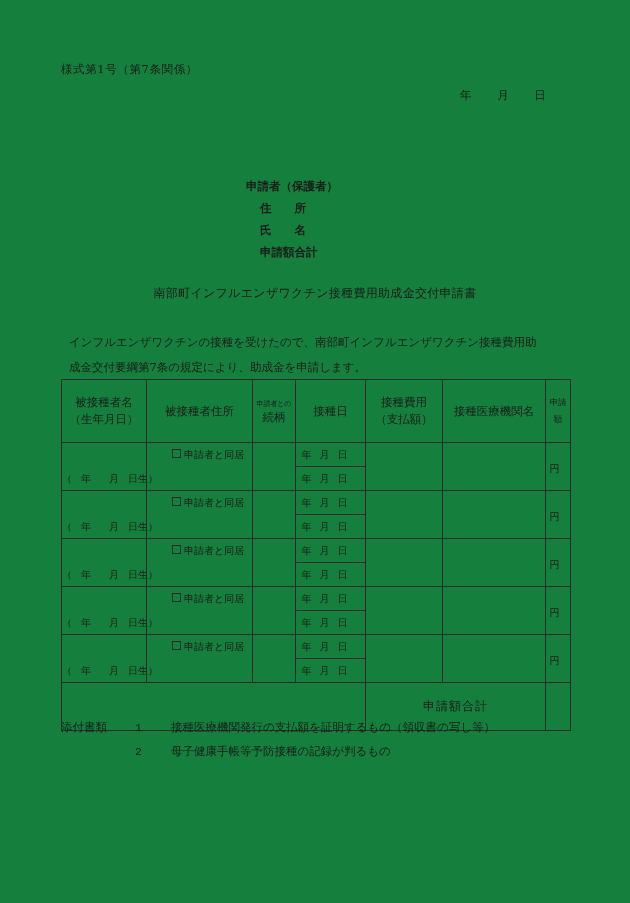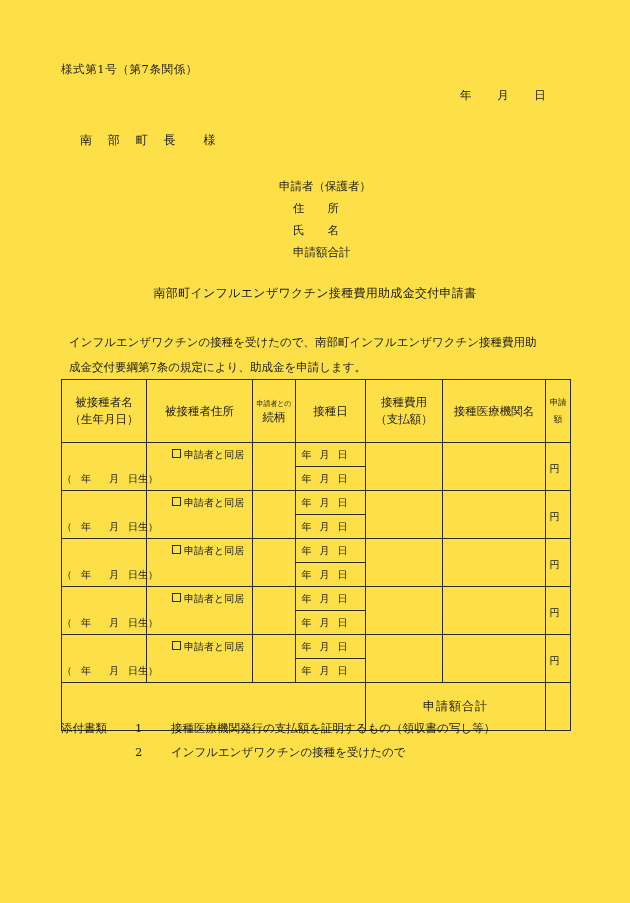--- a/index.html
+++ b/index.html
@@ -12,21 +12,21 @@
     height: 903px;
     position: relative;
     font-family: "DejaVu Serif", "Liberation Serif", serif;
     color: #1a1a1a;
     font-size: 11px;
     overflow: hidden;
   }
   .page {
     position: absolute;
     inset: 0;
-    background: #fde047;
+    background: #15803d;
   }
 
   
   .form-no {
     position: absolute;
     left: 61px;
     top: 62px;
     font-size: 11.5px;
     letter-spacing: 0.6px;
     white-space: nowrap;
@@ -47,24 +47,25 @@
     top: 132px;
     font-size: 12px;
     white-space: nowrap;
   }
   .addressee .name { letter-spacing: 6px; }
   .addressee .honorific { margin-left: 22px; }
 
   
   .applicant {
     position: absolute;
-    left: 279px;
+    left: 246px;
     top: 175px;
     font-size: 11.5px;
     line-height: 22px;
+    font-weight: bold;
   }
   .applicant .row { white-space: nowrap; }
   .applicant .indent { padding-left: 14px; }
 
   
   .doc-title {
     position: absolute;
     left: 0;
     right: 0;
     top: 285px;
@@ -190,40 +191,37 @@
   }
 
   
   .notes {
     position: absolute;
     left: 61px;
     top: 716px;
     font-size: 11.5px;
     line-height: 24px;
   }
-  .notes .nrow { white-space: nowrap; }
+  .notes .nrow { white-space: nowrap; font-family: Liberation Mono, monospace; }
   .notes .label { display: inline-block; width: 74px; }
   .notes .num { display: inline-block; width: 36px; text-align: left; }
 </style>
 </head>
 <body>
 
 <div class="page">
 
   <div class="form-no">様式第1号（第7条関係）</div>
 
   <div class="date-line">
     <span>年</span>
     <span>月</span>
     <span>日</span>
   </div>
 
-  <div class="addressee">
-    <span class="name">南 部 町 長</span><span class="honorific">様</span>
-  </div>
 
   <div class="applicant">
     <div class="row">申請者（保護者）</div>
     <div class="row indent">住　　所</div>
     <div class="row indent">氏　　名</div>
     <div class="row indent">申請額合計</div>
   </div>
 
   <div class="doc-title">南部町インフルエンザワクチン接種費用助成金交付申請書</div>
 
@@ -348,17 +346,17 @@
           <td class="c-yen"></td>
         </tr>
       </tbody>
   </table>
 
   <div class="notes">
     <div class="nrow">
       <span class="label">添付書類</span><span class="num">1</span><span>接種医療機関発行の支払額を証明するもの（領収書の写し等）</span>
     </div>
     <div class="nrow">
-      <span class="label"></span><span class="num">2</span><span>インフルエンザワクチンの接種を受けたので</span>
+      <span class="label"></span><span class="num">2</span><span>母子健康手帳等予防接種の記録が判るもの</span>
     </div>
   </div>
 
 </div>
 
 </body></html>

